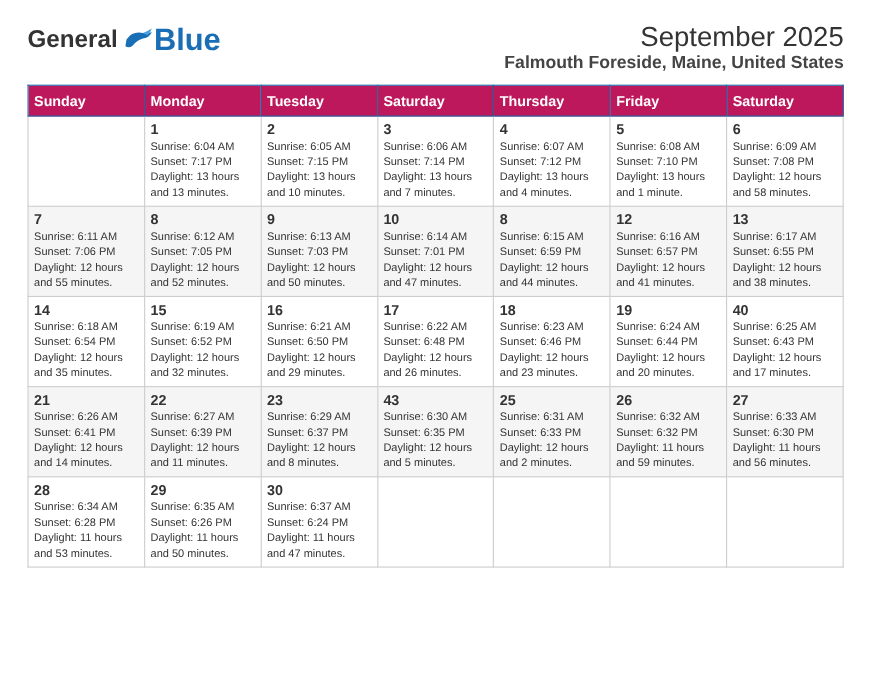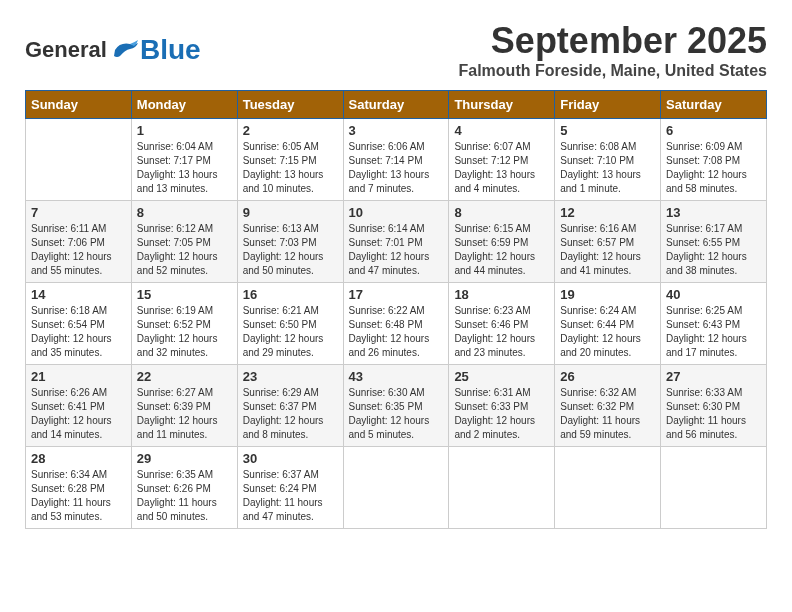--- a/index.html
+++ b/index.html
@@ -6,21 +6,21 @@
     body {
       font-family: Arial, sans-serif;
       background: #fff;
       width: 792px;
       min-height: 612px;
       padding: 20px 25px;
     }
     .header-area {
       display: flex;
       justify-content: space-between;
-      align-items: center;
+      align-items: flex-start;
       margin-bottom: 10px;
     }
     .logo {
       display: flex;
       flex-direction: column;
       align-items: flex-start;
     }
     .logo-text {
       display: flex;
       align-items: center;
@@ -37,36 +37,36 @@
     }
     .logo-bird {
       width: 30px;
       height: 24px;
       margin-left: 3px;
     }
     .title-area {
       text-align: right;
     }
     .month-title {
-      font-size: 36px;
-      font-weight: bold;
+      font-size: 25px;
+      font-weight: normal;
       color: #333;
     }
     .subtitle {
       font-size: 16px;
       color: #444;
       font-weight: bold;
     }
     .calendar {
       width: 100%;
       border-collapse: collapse;
       border: 1px solid #ccc;
     }
     .calendar th {
-      background-color: #a16207;
+      background-color: #be185d;
       color: #fff;
       font-size: 13px;
       font-weight: bold;
       padding: 6px 5px;
       text-align: left;
       border: 1px solid #2060a0;
     }
     .calendar td {
       vertical-align: top;
       border: 1px solid #ccc;

